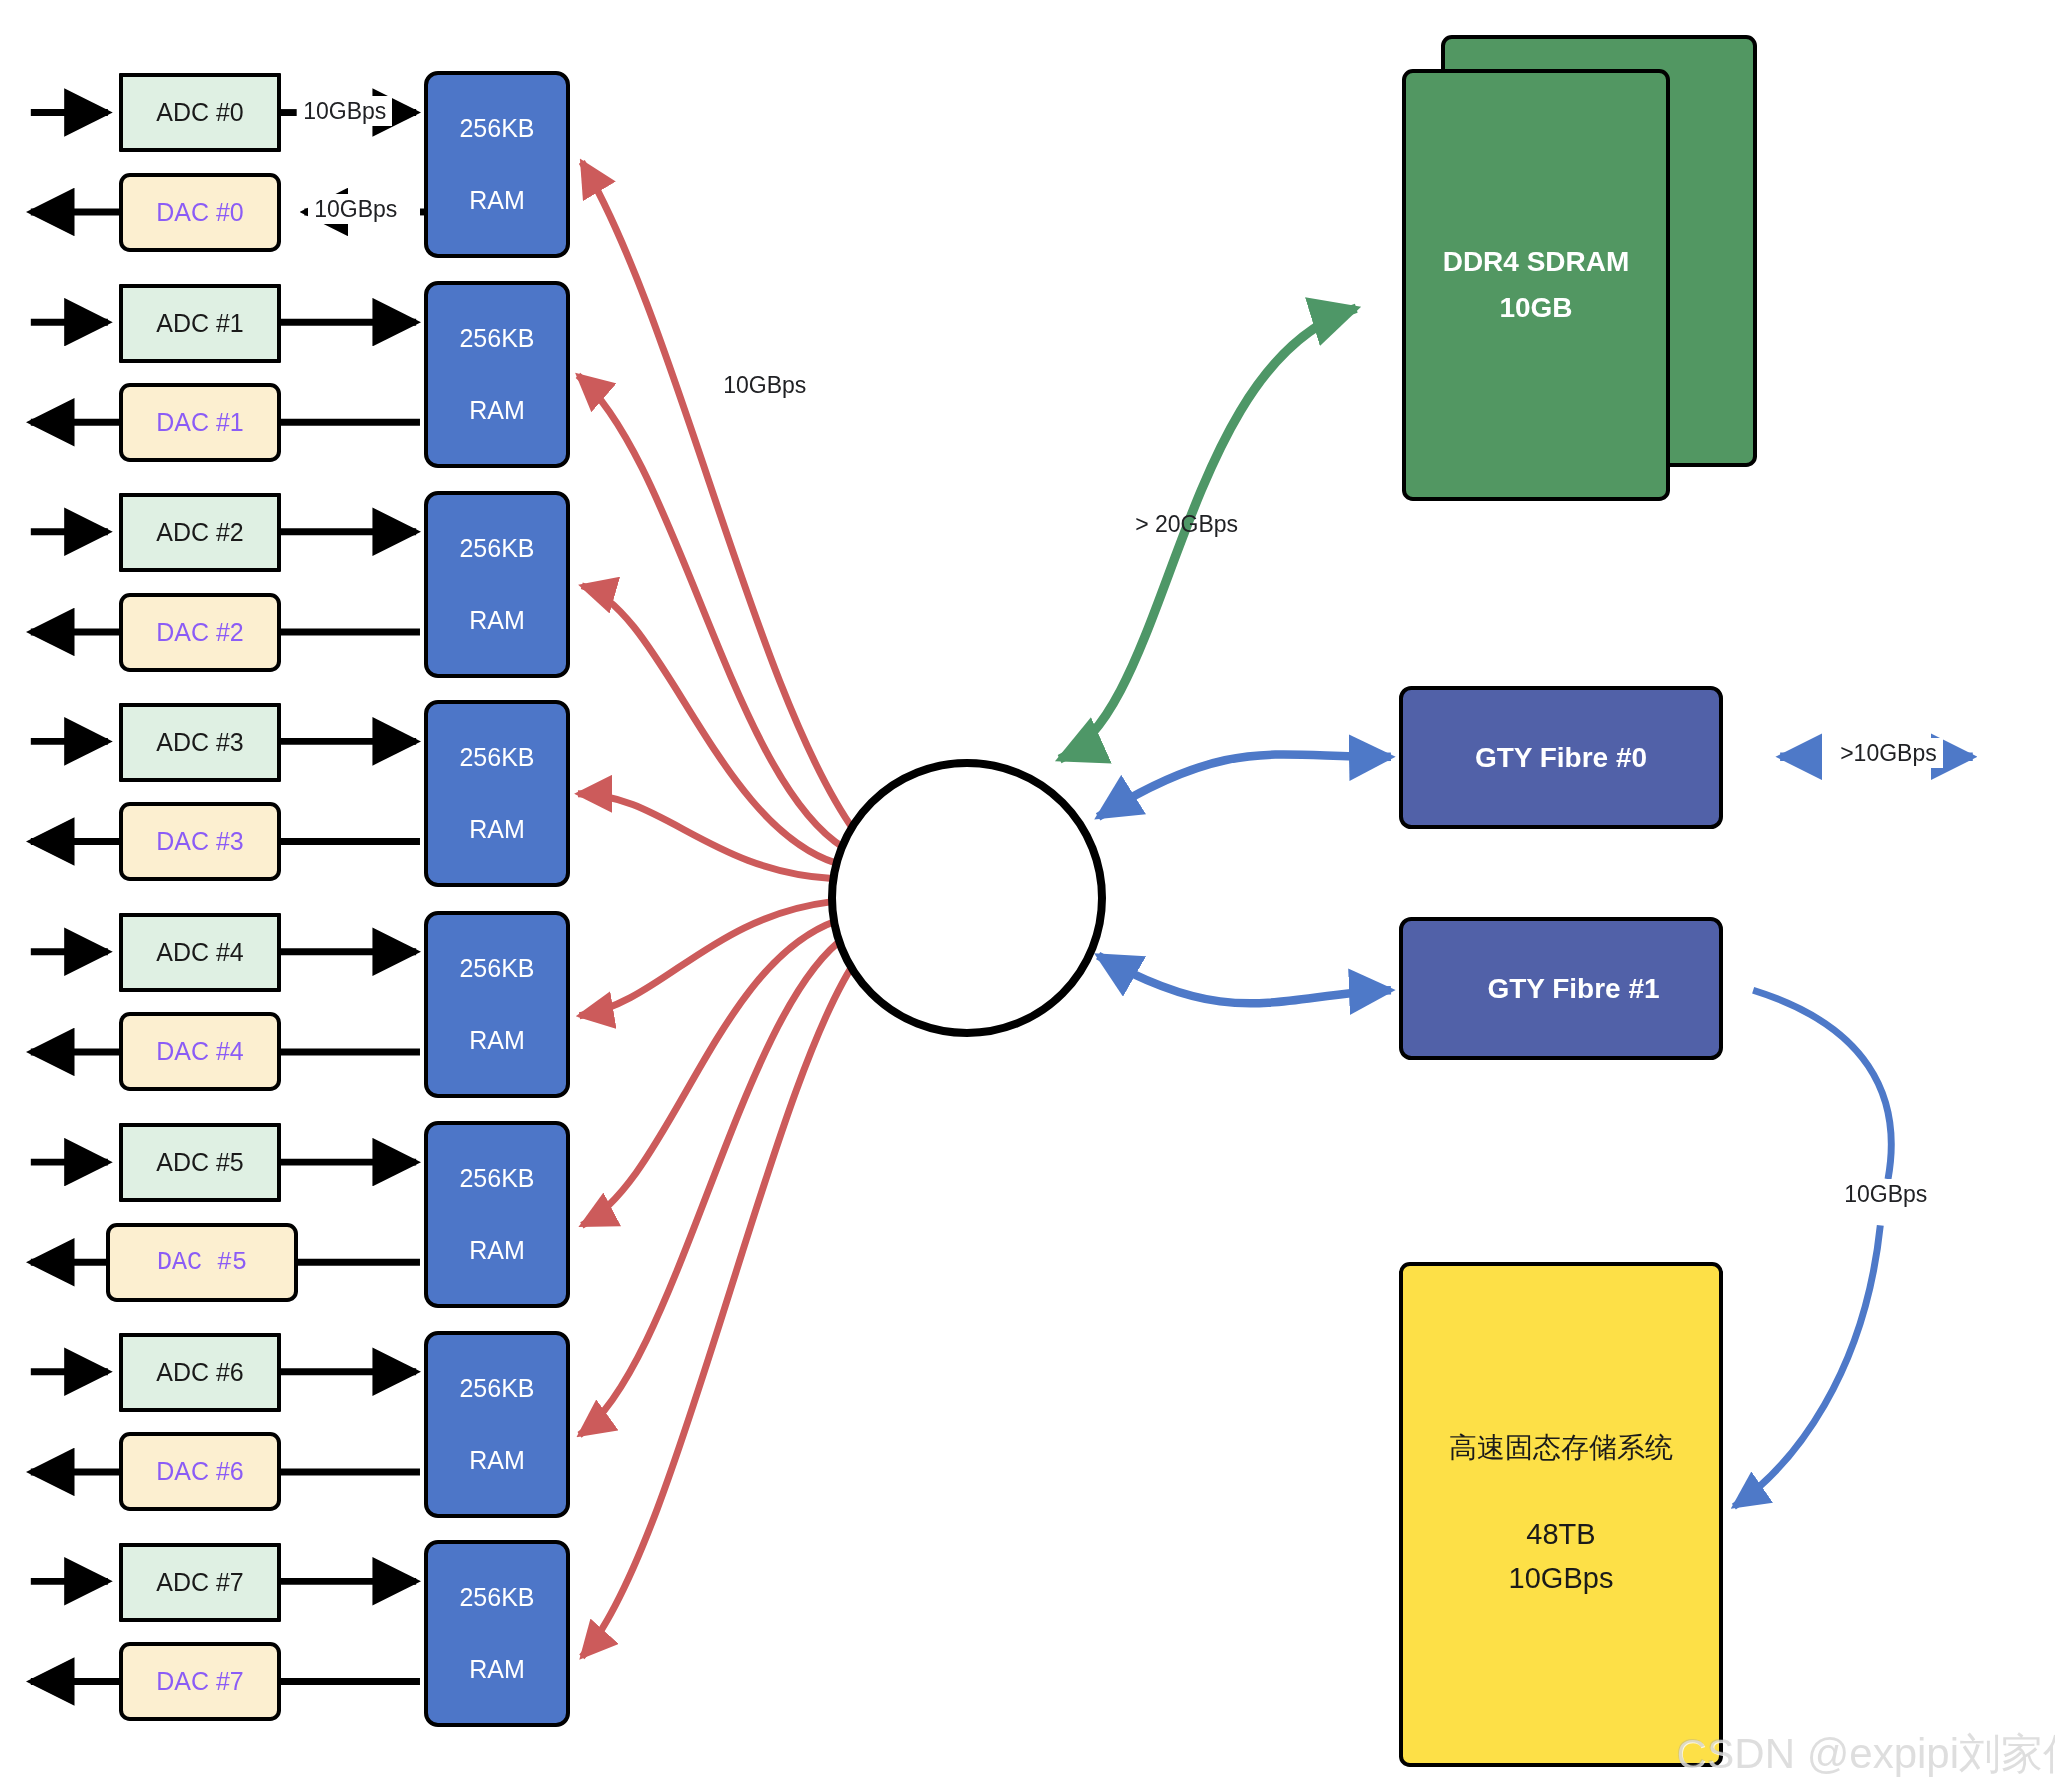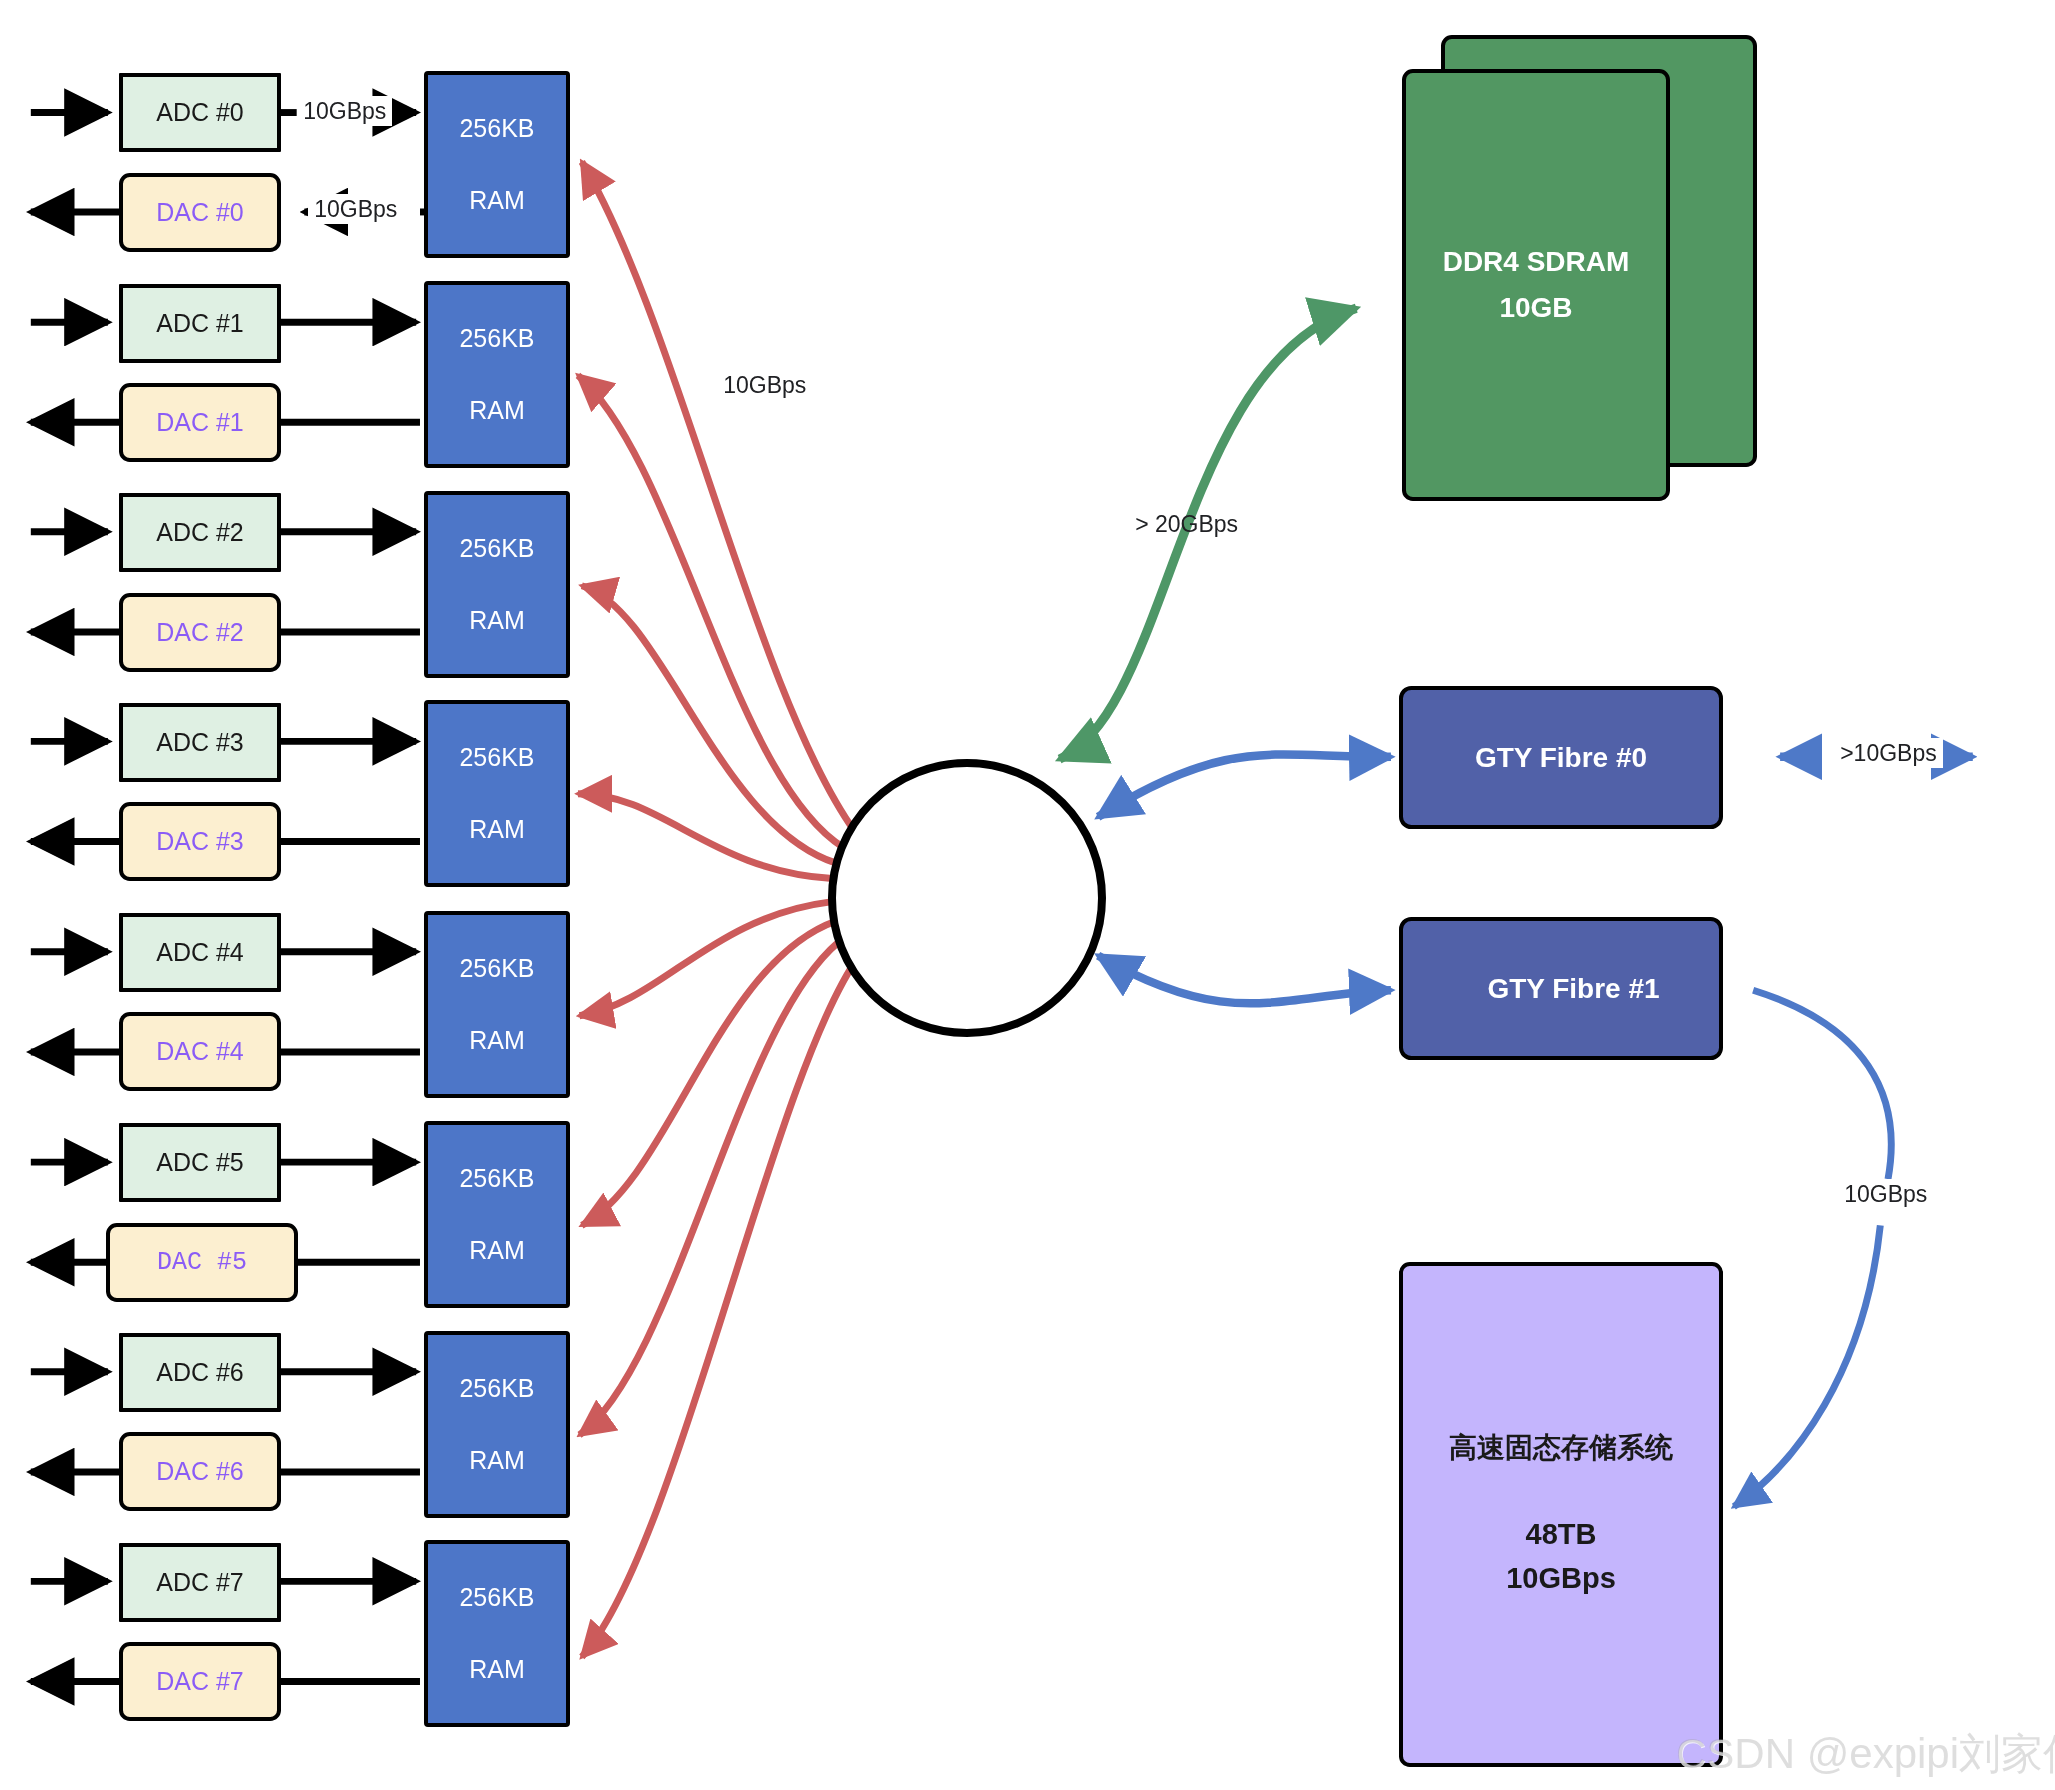--- a/index.html
+++ b/index.html
@@ -3,25 +3,25 @@
 <meta charset="utf-8">
 <style>
   html,body{margin:0;padding:0;background:#ffffff;}
   body{font-family:"Liberation Sans","DejaVu Sans",sans-serif;}
   #stage{position:relative;width:2056px;height:1791px;background:#fff;overflow:hidden;}
   svg.layer{position:absolute;left:0;top:0;width:2056px;height:1791px;pointer-events:none;}
   .node{position:absolute;box-sizing:border-box;border:4.6px solid #000;display:flex;
         flex-direction:column;align-items:center;justify-content:center;text-align:center;}
   .adc{background:#DFF0E3;border-radius:1px;color:#1a1a1a;font-size:25px;}
   .dac{background:#FCEFD0;border-radius:10.8px;color:#8b5cf6;font-size:25px;}
-  .ram{background:#4D76C8;border-radius:4px;color:#ffffff;font-size:25px;gap:43px;}
+  .ram{background:#4D76C8;border-radius:14px;color:#ffffff;font-size:25px;gap:43px;}
   .ddr{background:#529762;border-radius:10.8px;color:#fff;font-size:28px;font-weight:bold;gap:14px;}
   .ddr-back{background:#529762;border-radius:10.8px;}
   .gty{background:#5161A8;border-radius:12.3px;color:#fff;font-size:28px;font-weight:bold;}
-  .ssd{background:#c4b5fd;border-radius:10.8px;color:#1a1a1a;font-weight:bold;}
+  .ssd{background:#fde047;border-radius:10.8px;color:#1a1a1a;font-weight:normal;}
   .ssd .t1{font-size:28px;margin-bottom:46px;}
   .ssd .t2{font-size:29px;line-height:1.5;}
   .edge-label{position:absolute;color:#202124;font-size:23px;white-space:nowrap;
               background:#fff;padding:1.5px 6.2px;}
   .hub{position:absolute;border:8.5px solid #000;border-radius:50%;background:#fff;}
   .wm{position:absolute;color:rgba(160,160,160,.35);font-size:42px;white-space:nowrap;
       text-shadow:0.8px 0.8px 0 rgba(255,255,255,.8);}
 </style>
 </head>
 <body>

